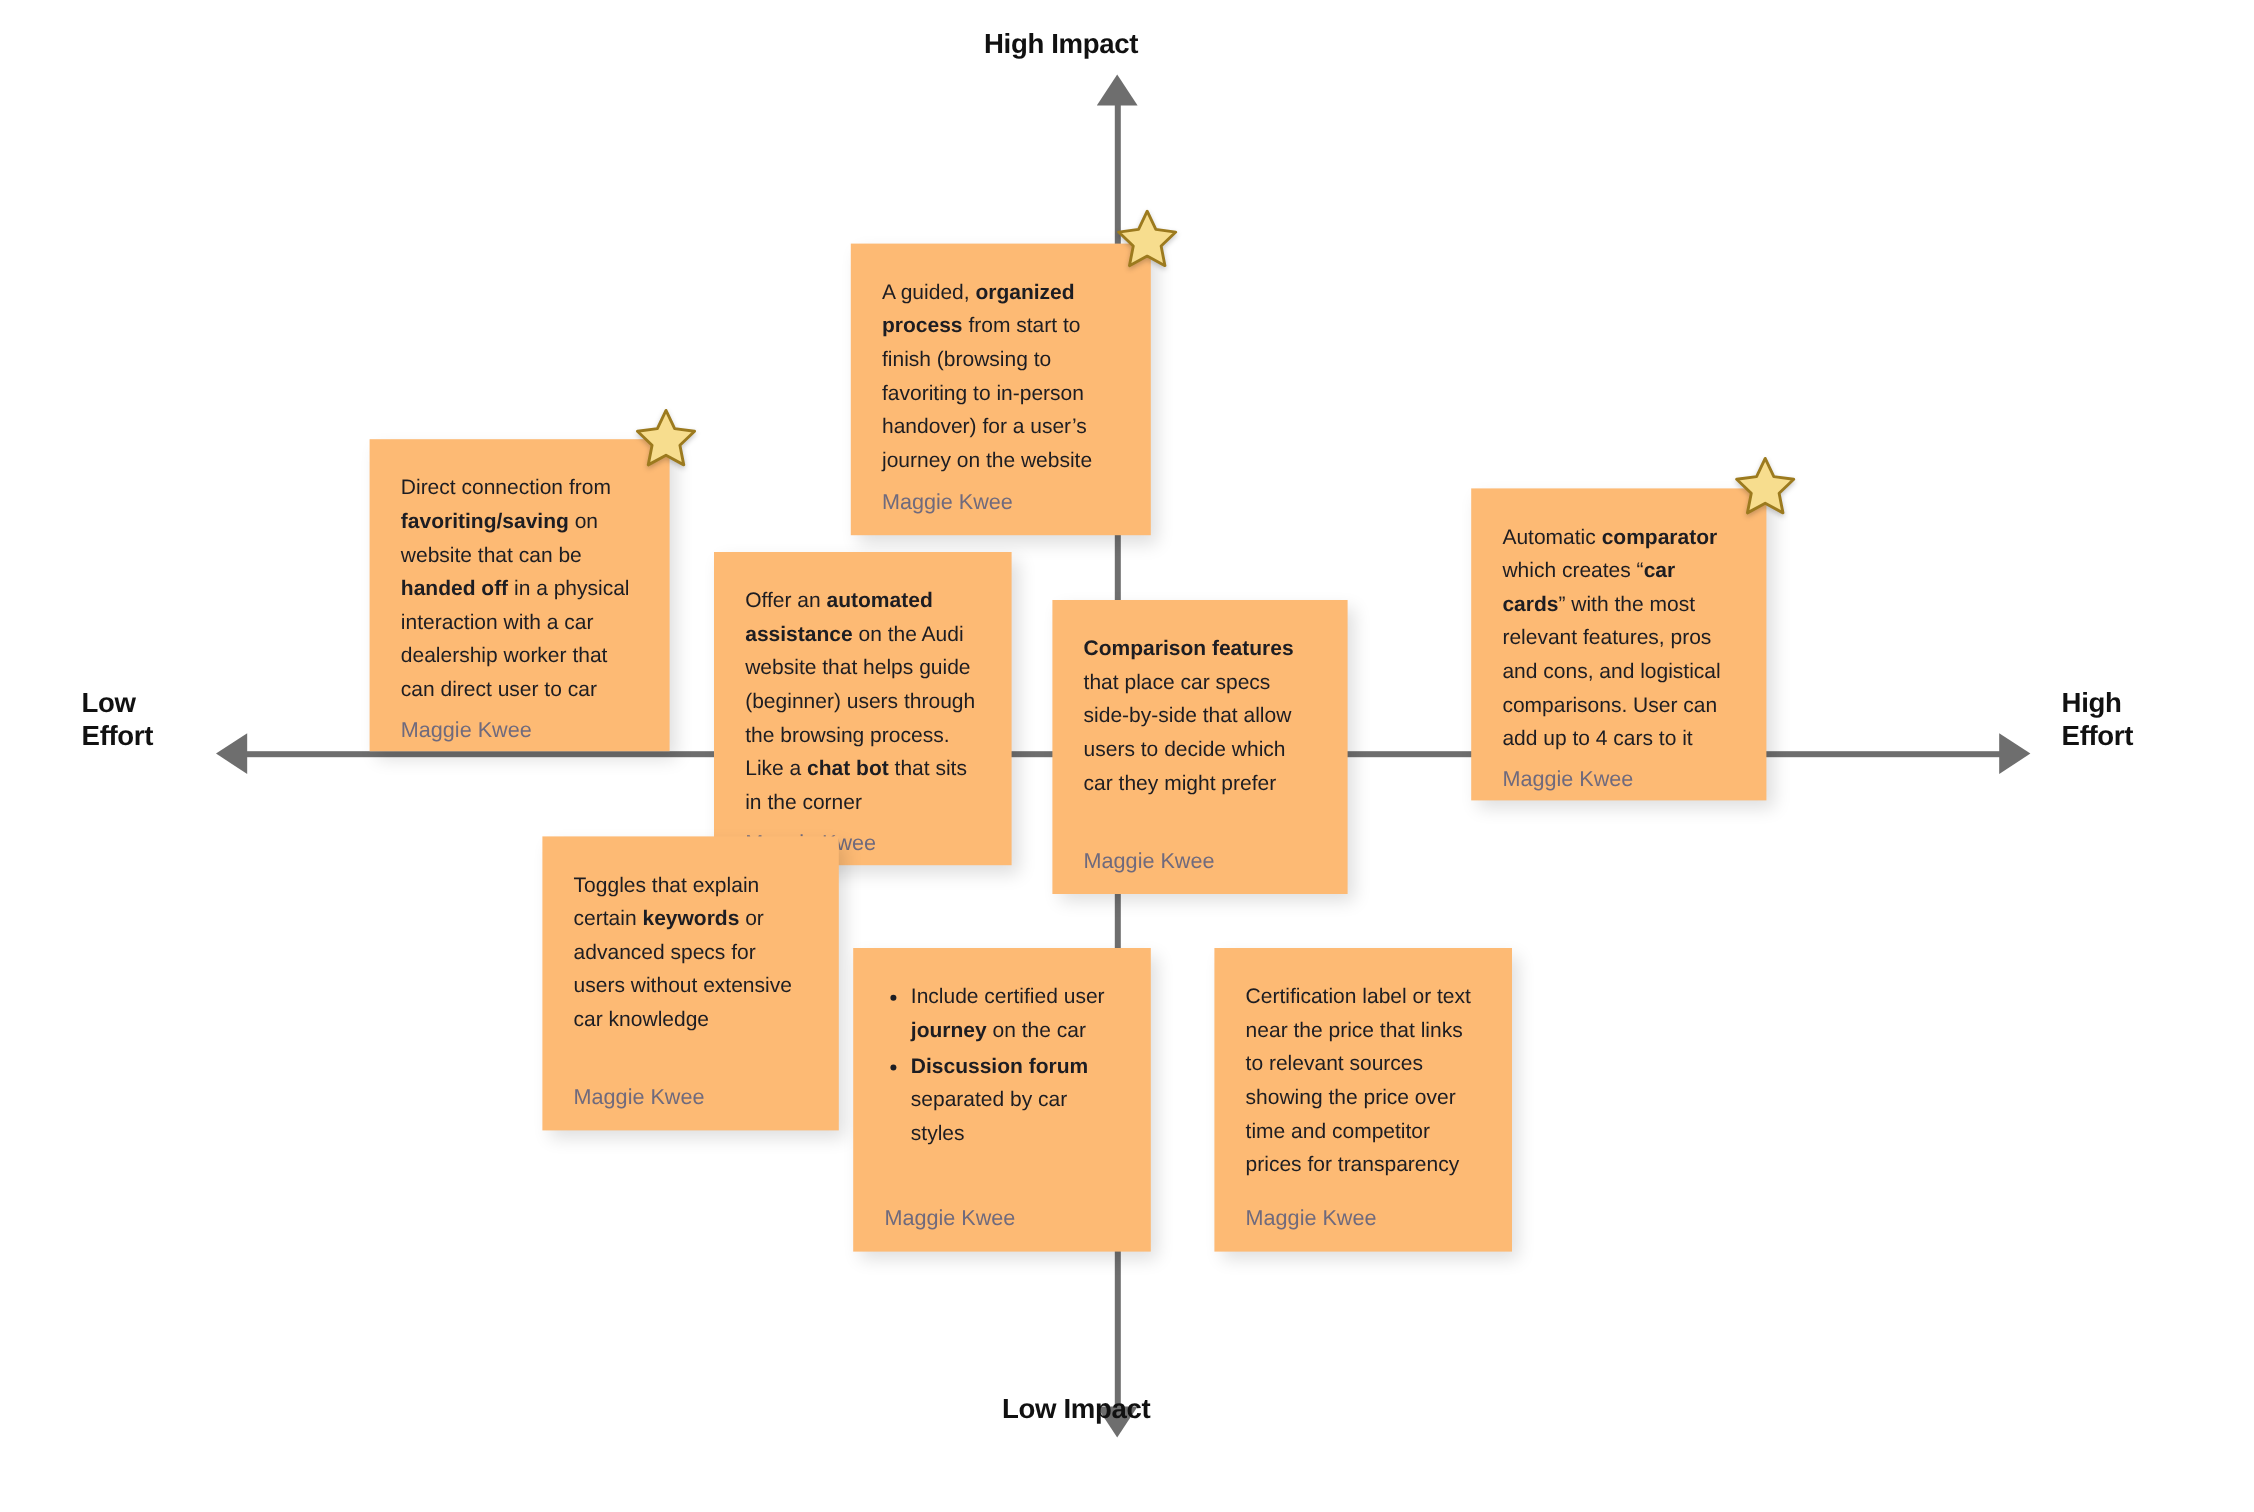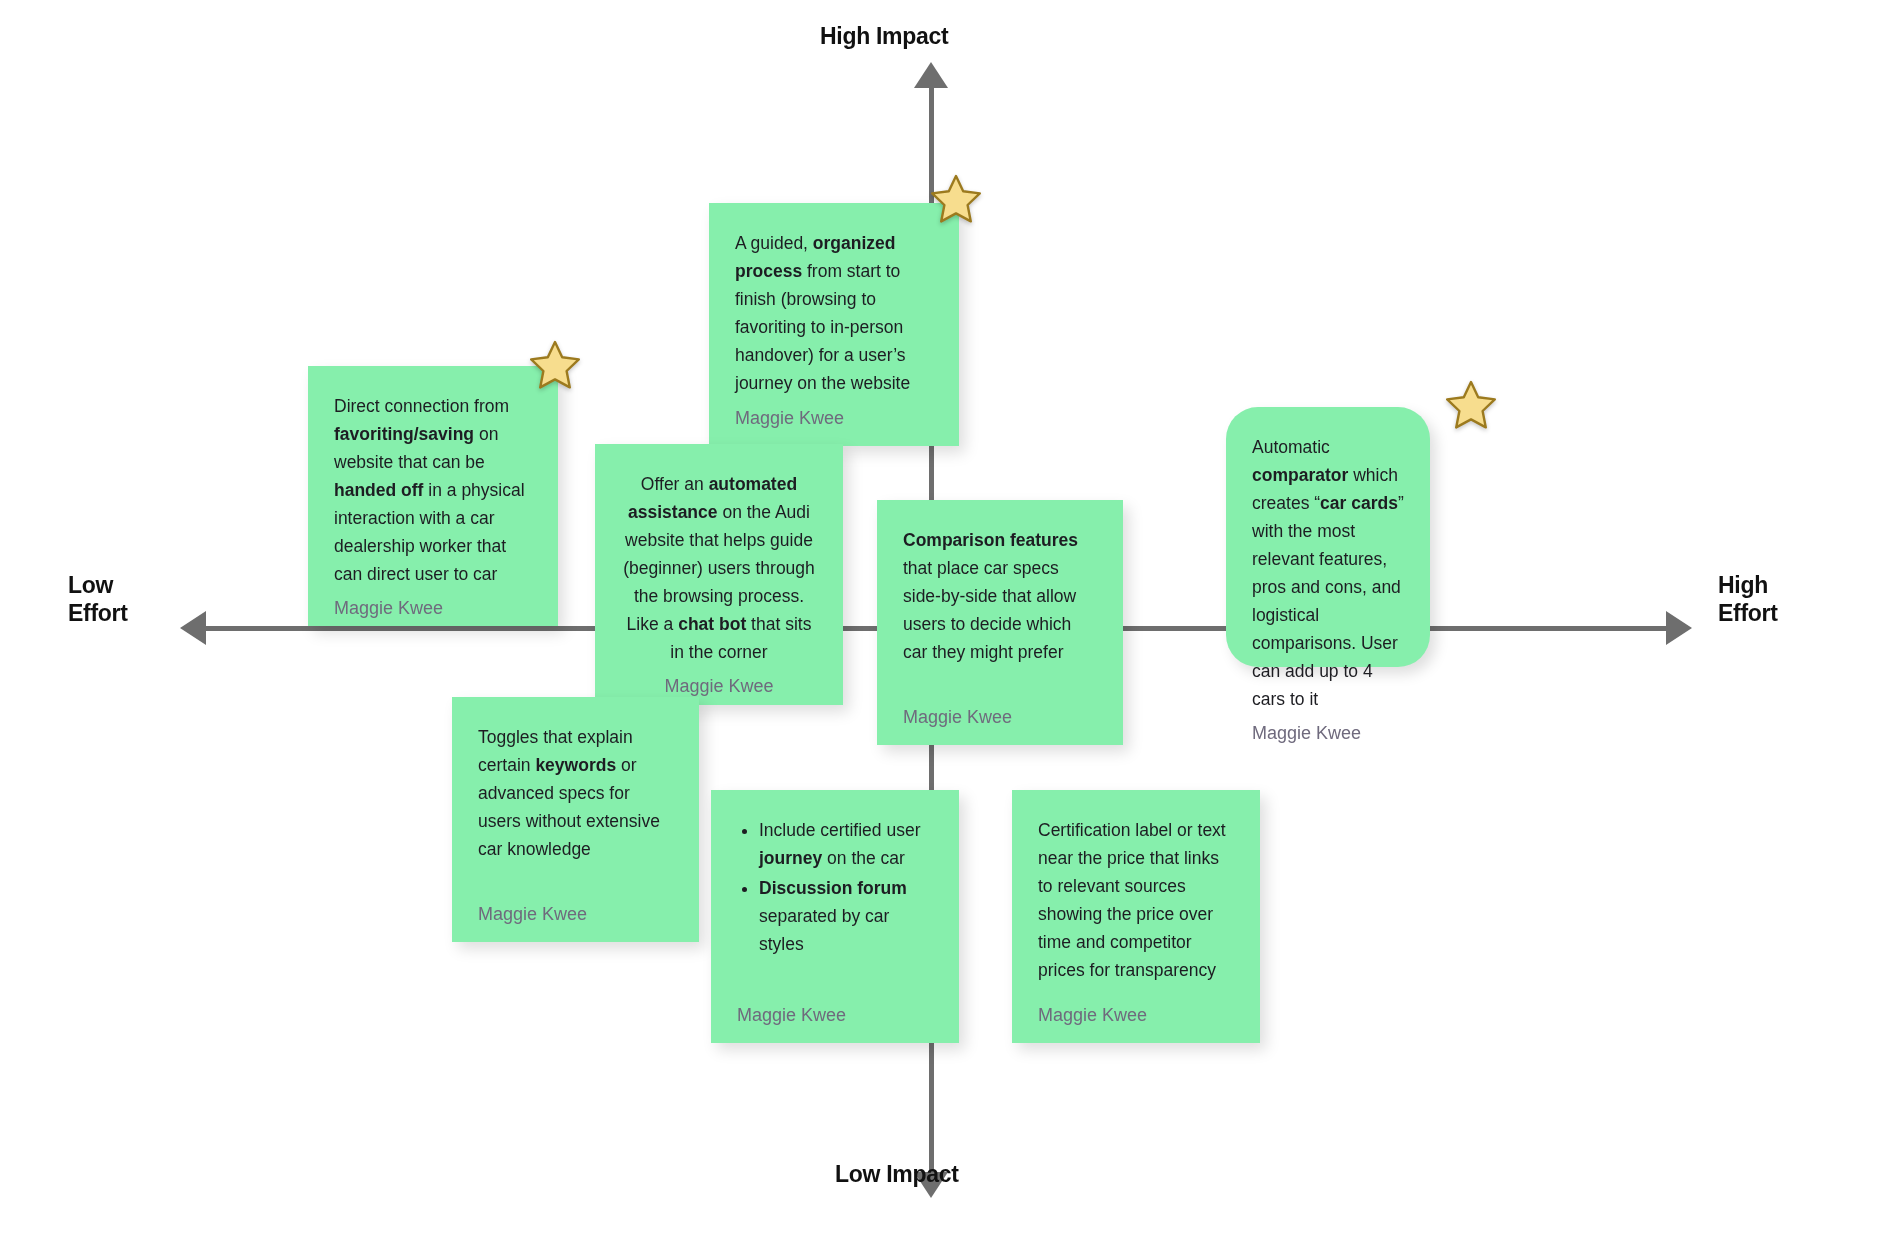--- a/index.html
+++ b/index.html
@@ -50,21 +50,21 @@
     white-space:pre-line;
   }
   .lbl-high-impact{left:820px;top:22px;}
   .lbl-low-impact{left:835px;top:1160px;text-align:right;}
   .lbl-low-effort{left:68px;top:571px;text-align:left;}
   .lbl-high-effort{left:1718px;top:571px;text-align:left;}
 
   
   .note{
     position:absolute;
-    background:#86efac;
+    background:#fdba74;
     box-sizing:border-box;
     padding:26px 26px 16px 26px;
     color:#1d1d22;
     font-size:17.5px;
     line-height:1.60;
     box-shadow:6px 7px 14px rgba(0,0,0,0.13);
     display:flex;
     flex-direction:column;
   }
   .note .body{flex:0 0 auto;}
@@ -75,23 +75,23 @@
     margin-top:auto;
     font-size:18px;
     color:#6f6a7d;
     line-height:1.2;
     padding-top:10px;
   }
 
   
   .n-direct      {left:308px;top:366px;width:250px;height:260px;}
   .n-guided      {left:709px;top:203px;width:250px;height:243px;}
-  .n-automated   {left:595px;top:444px;width:248px;height:261px;text-align:center;}
+  .n-automated   {left:595px;top:460px;width:248px;height:261px;}
   .n-comparison  {left:877px;top:500px;width:246px;height:245px;}
-  .n-comparator  {left:1226px;top:407px;width:204px;height:260px;border-radius:32px;}
+  .n-comparator  {left:1226px;top:407px;width:246px;height:260px;}
   .n-toggles     {left:452px;top:697px;width:247px;height:245px;}
   .n-bullets     {left:711px;top:790px;width:248px;height:253px;}
   .n-certify     {left:1012px;top:790px;width:248px;height:253px;}
 
   
   .star{
     position:absolute;
     width:56px;height:56px;
     filter:drop-shadow(0 2px 2px rgba(0,0,0,0.22));
   }

